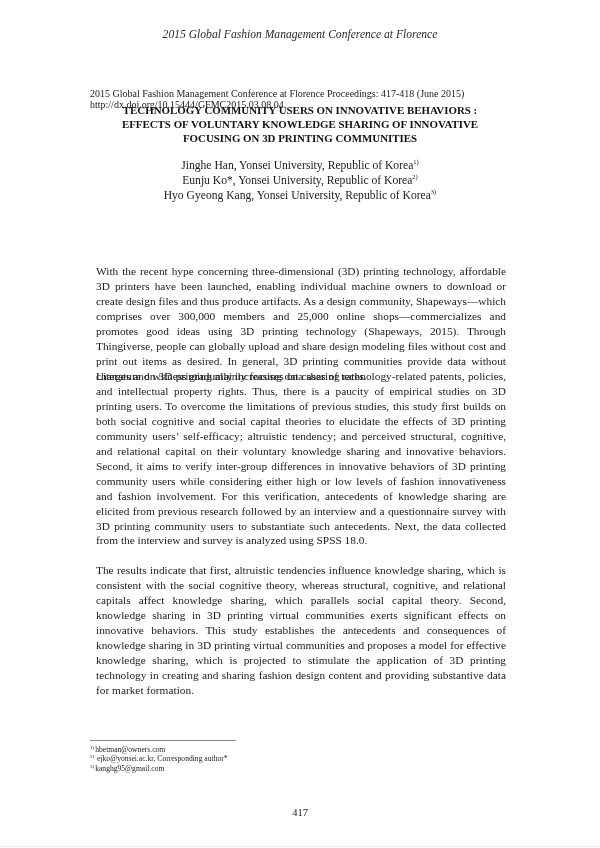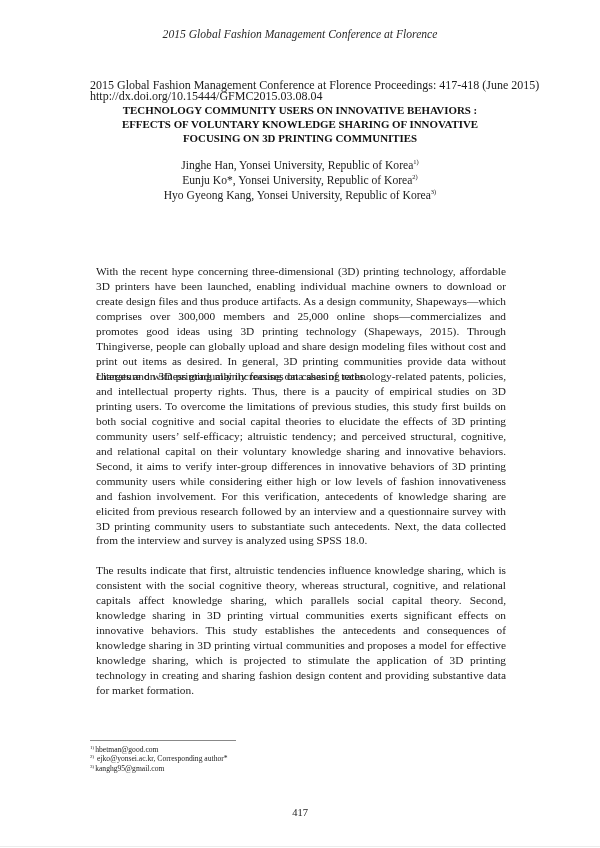--- a/index.html
+++ b/index.html
@@ -31,22 +31,22 @@
       left: 0;
       width: 600px;
       text-align: center;
       font-style: italic;
       font-size: 11.6px;
       color: #2a2a2a;
     }
     .citation {
       position: absolute;
       left: 90px;
-      top: 80px;
-      font-size: 12px;
+      top: 88px;
+      font-size: 10px;
       line-height: 11px;
       color: #1a1a1a;
     }
     .title {
       position: absolute;
       left: 80px;
       width: 440px;
       top: 103px;
       text-align: center;
       font-weight: bold;
@@ -163,20 +163,20 @@
 
 
   <p class="body-text p1" style="margin:0">With the recent hype concerning three-dimensional (3D) printing technology, affordable 3D printers have been launched, enabling individual machine owners to download or create design files and thus produce artifacts. As a design community, Shapeways—which comprises over 300,000 members and 25,000 online shops—commercializes and promotes good ideas using 3D printing technology (Shapeways, 2015). Through Thingiverse, people can globally upload and share design modeling files without cost and print out items as desired. In general, 3D printing communities provide data without charges and witness gradually increasing data sharing rates.</p>
   <p class="body-text p2" style="margin:0">Literature on 3D printing mainly focuses on cases of technology-related patents, policies, and intellectual property rights. Thus, there is a paucity of empirical studies on 3D printing users. To overcome the limitations of previous studies, this study first builds on both social cognitive and social capital theories to elucidate the effects of 3D printing community users’ self-efficacy; altruistic tendency; and perceived structural, cognitive, and relational capital on their voluntary knowledge sharing and innovative behaviors. Second, it aims to verify inter-group differences in innovative behaviors of 3D printing community users while considering either high or low levels of fashion innovativeness and fashion involvement. For this verification, antecedents of knowledge sharing are elicited from previous research followed by an interview and a questionnaire survey with 3D printing community users to substantiate such antecedents. Next, the data collected from the interview and survey is analyzed using SPSS 18.0.</p>
   <p class="body-text p3" style="margin:0">The results indicate that first, altruistic tendencies influence knowledge sharing, which is consistent with the social cognitive theory, whereas structural, cognitive, and relational capitals affect knowledge sharing, which parallels social capital theory. Second, knowledge sharing in 3D printing virtual communities exerts significant effects on innovative behaviors. This study establishes the antecedents and consequences of knowledge sharing in 3D printing virtual communities and proposes a model for effective knowledge sharing, which is projected to stimulate the application of 3D printing technology in creating and sharing fashion design content and providing substantive data for market formation.</p>
 
 
   <div class="footnote-rule"></div>
 
   <div class="footnotes">
-    <div><sup>1)</sup><span>hbetman@good.com</span></div>
+    <div><sup>1)</sup><span>hbetman@owners.com</span></div>
     <div><sup>2)</sup> <span>ejko@yonsei.ac.kr, Corresponding author*</span></div>
     <div><sup>3)</sup><span>kanghg95@gmail.com</span></div>
   </div>
 
   <div class="page-number">417</div>
 
 </div>
 
 </body></html>

